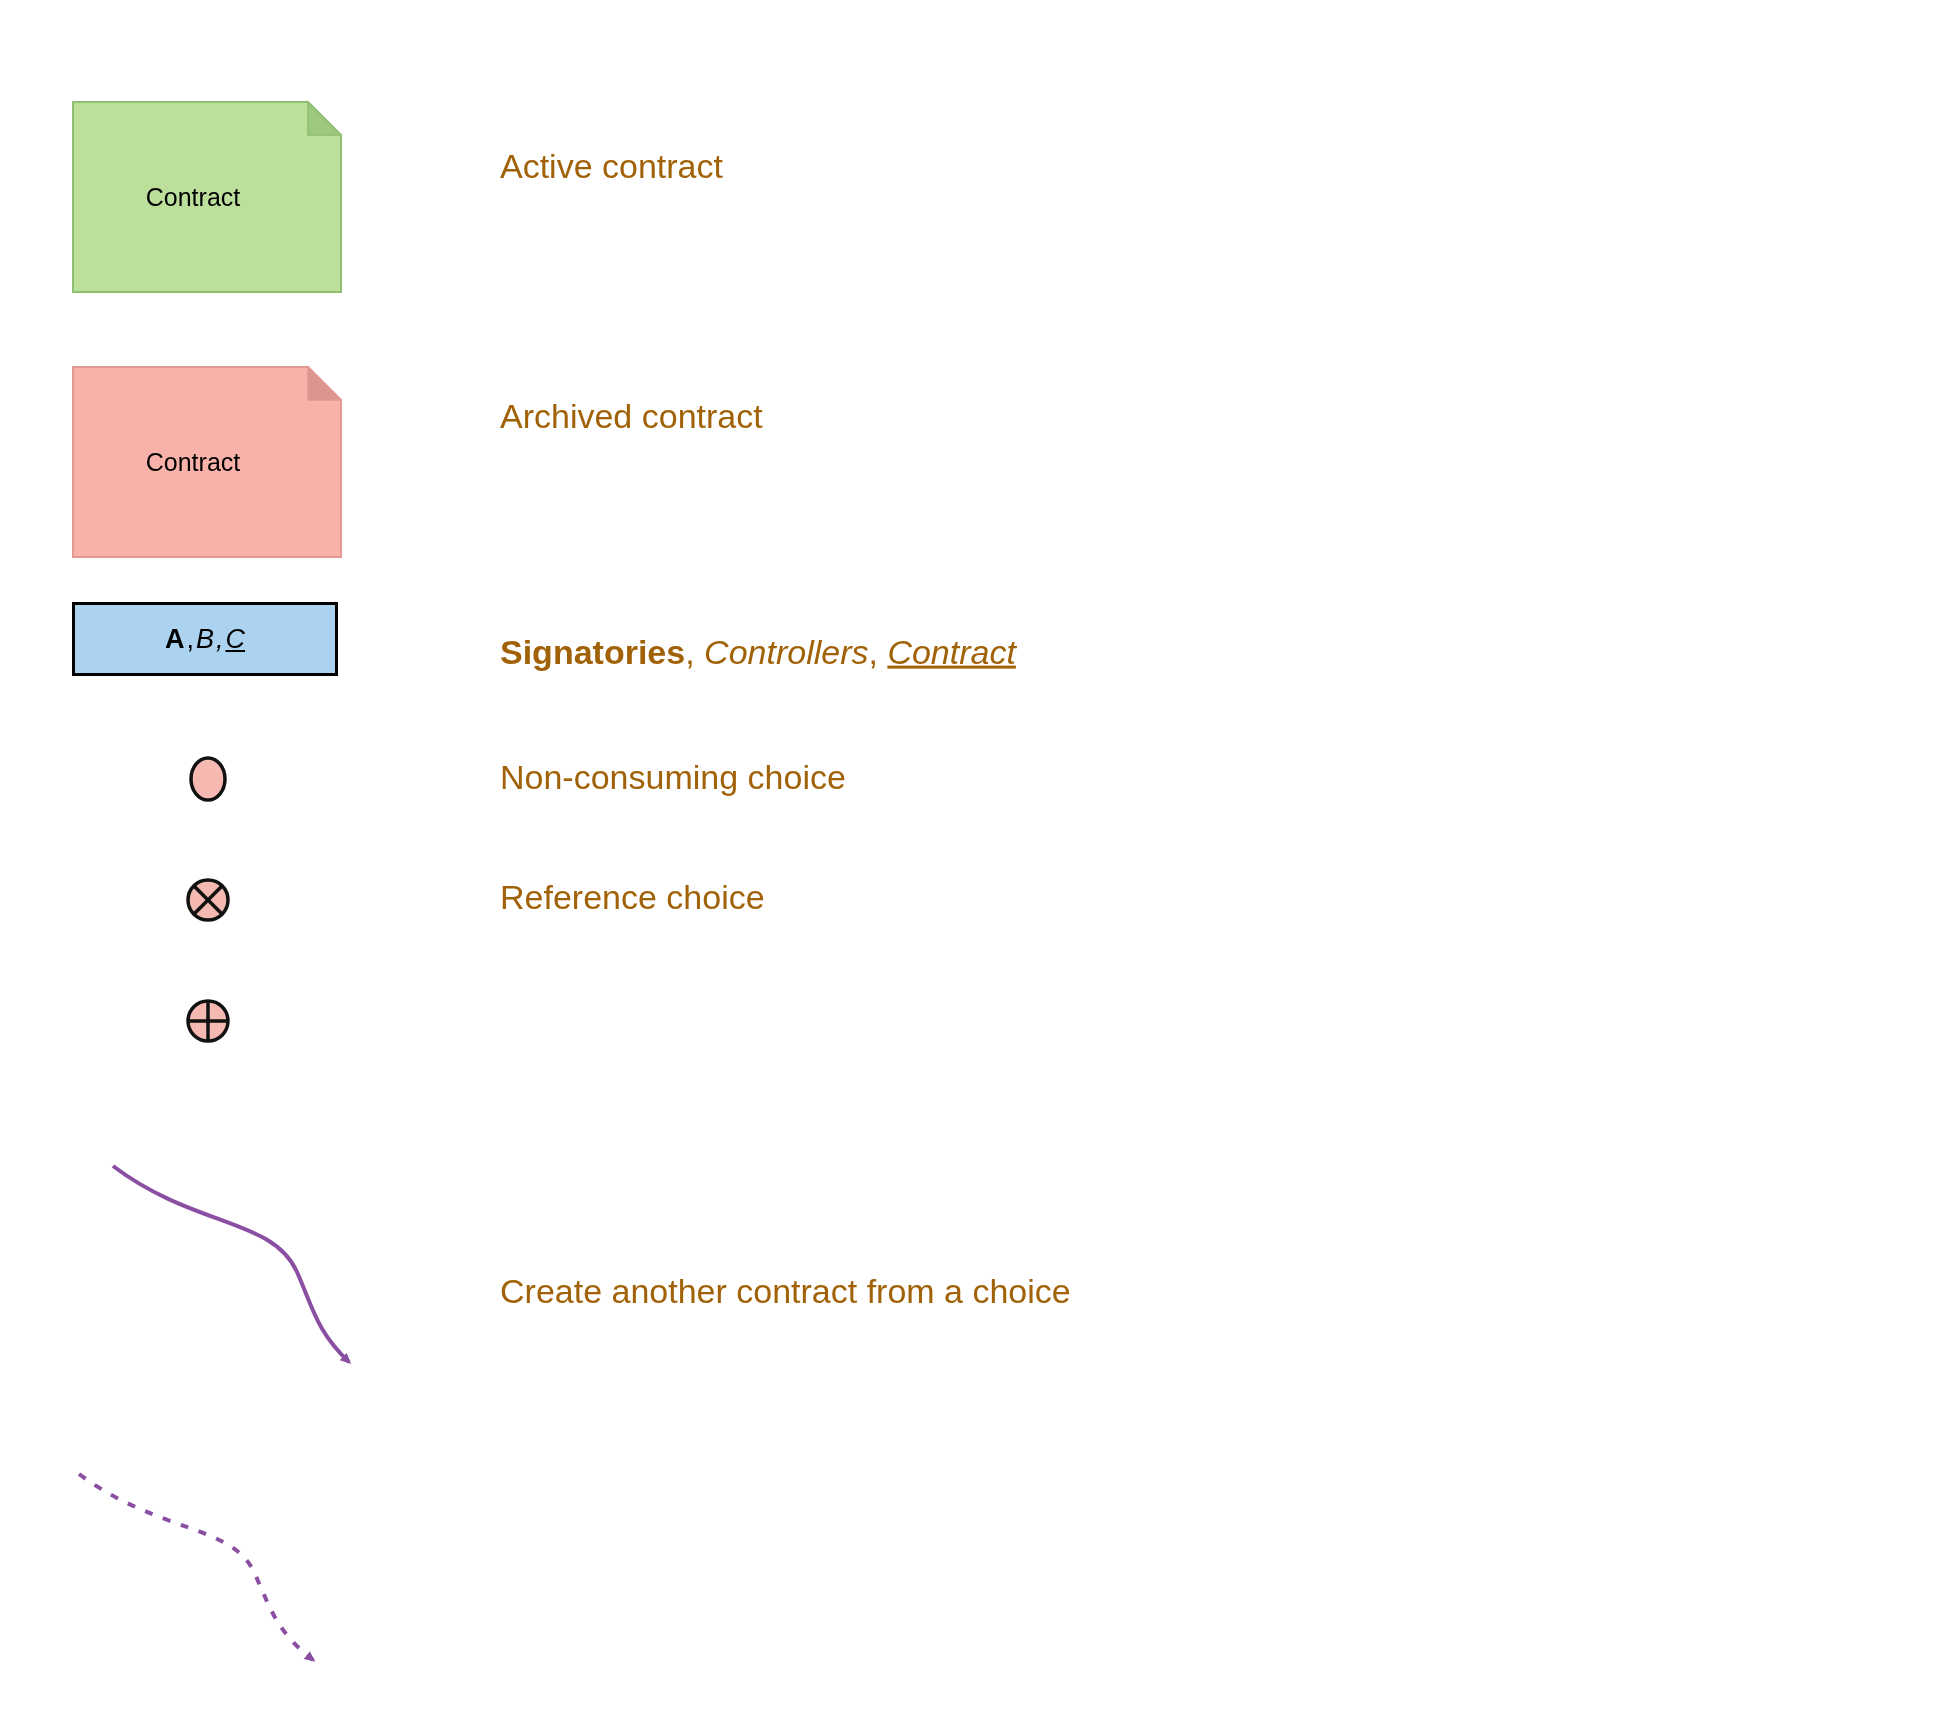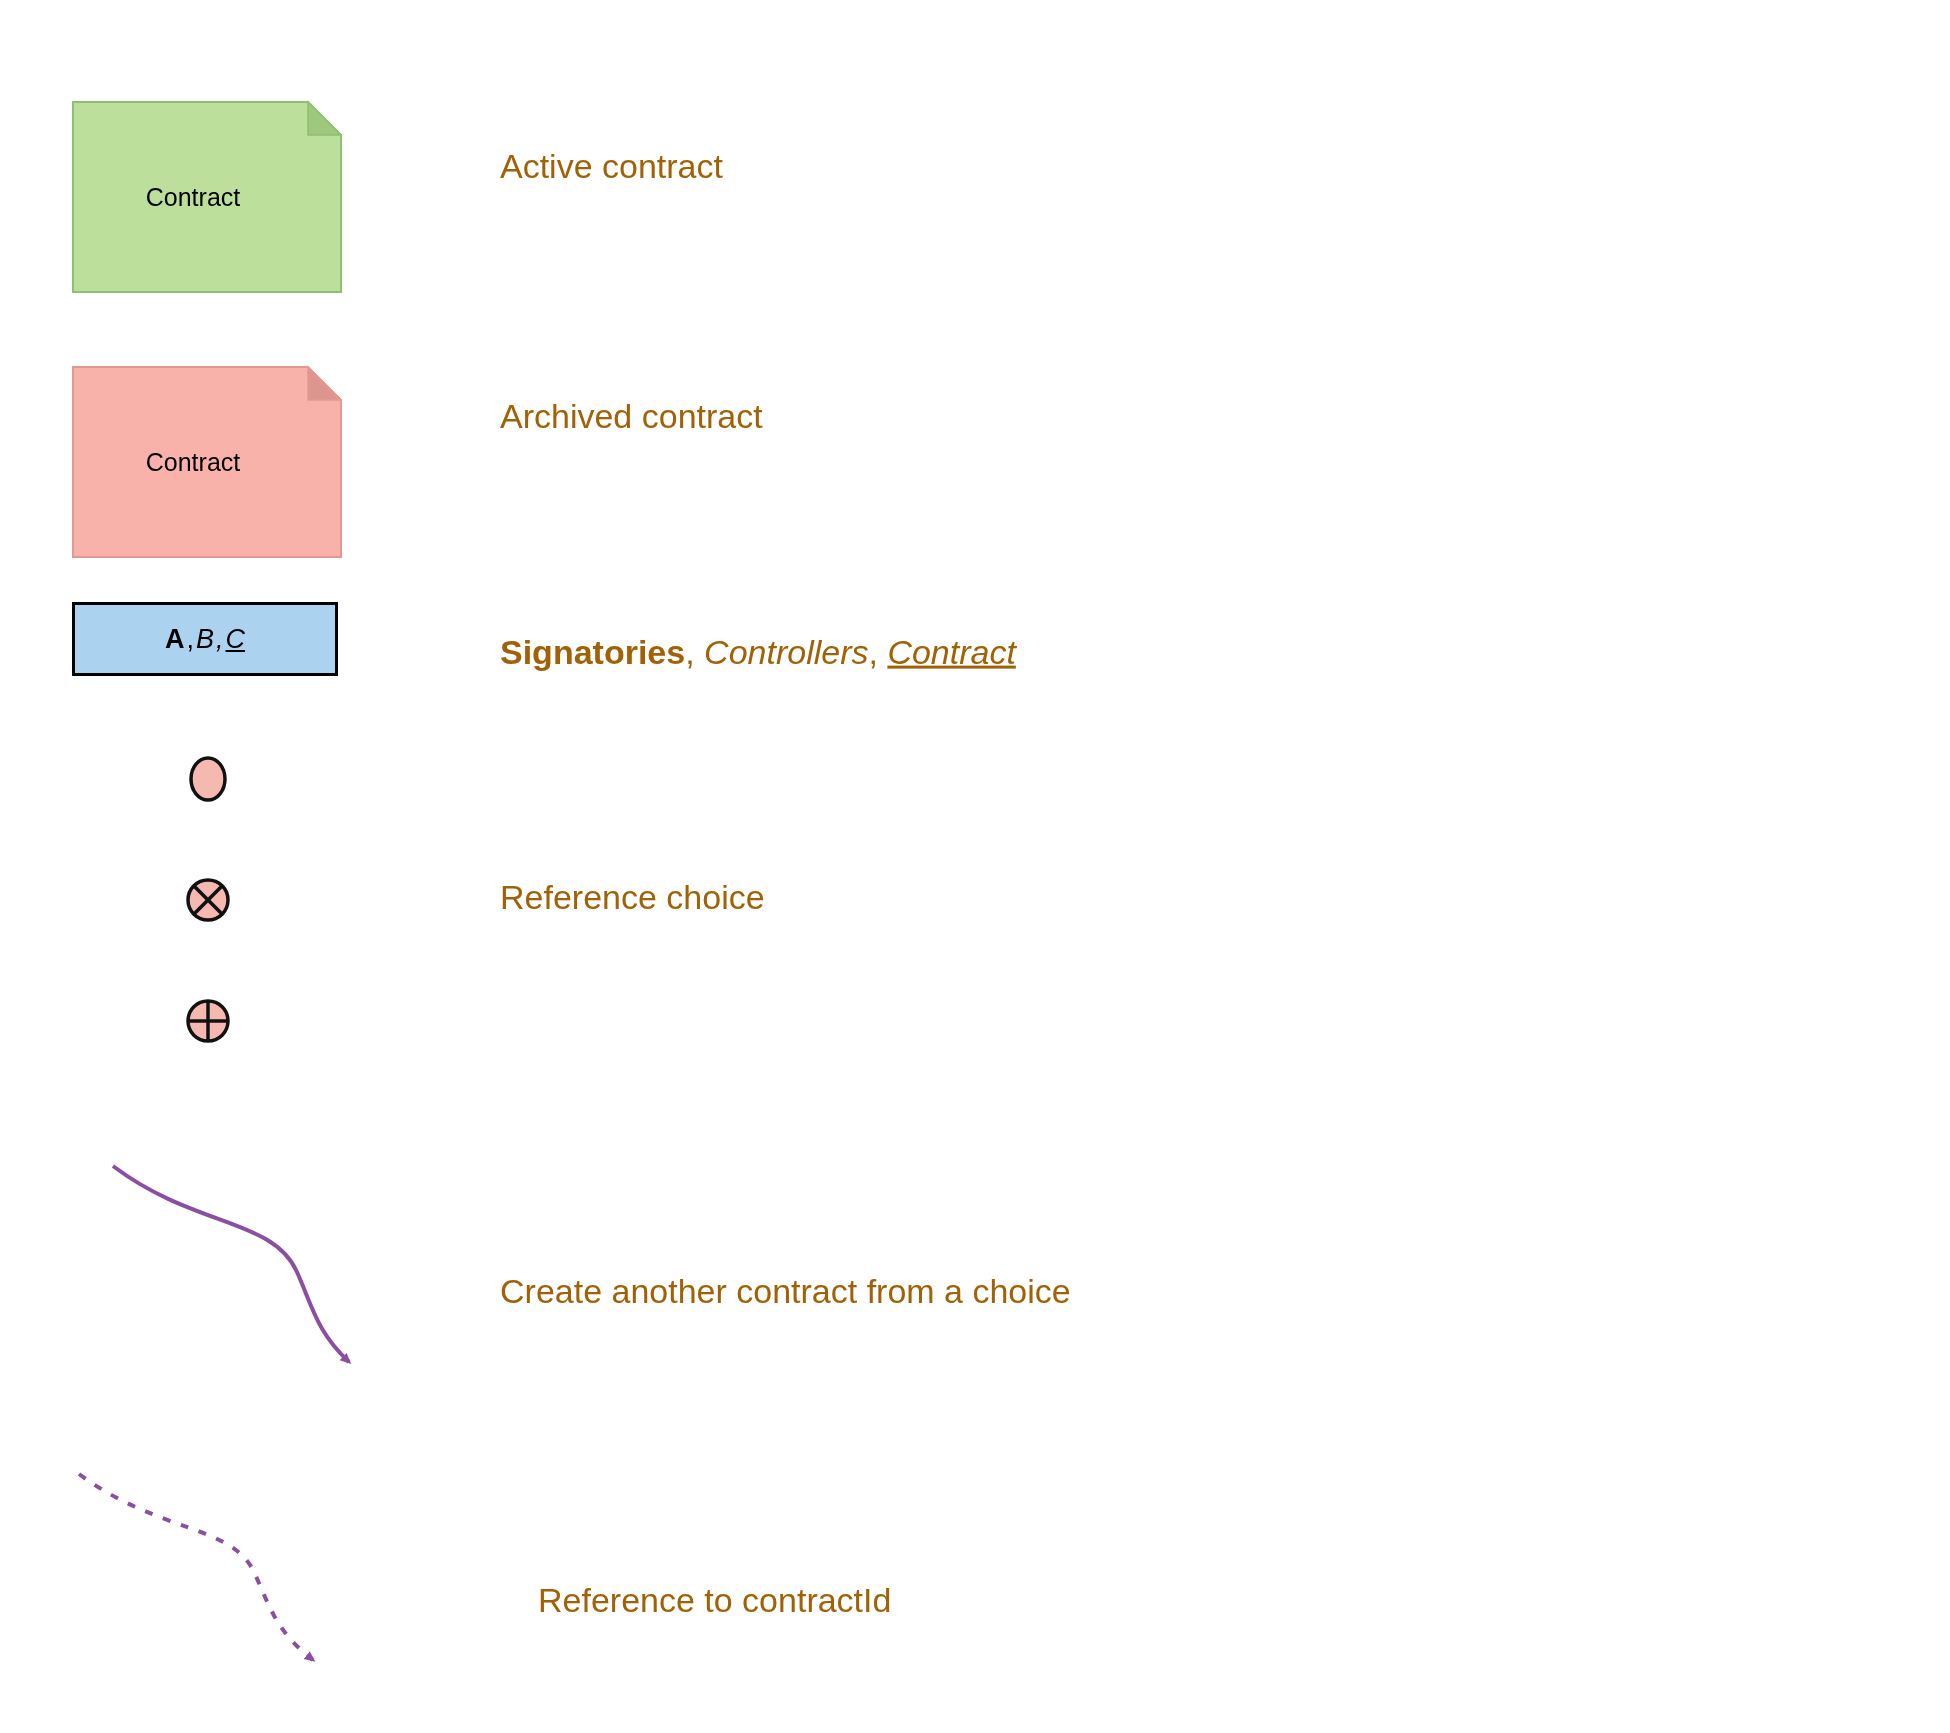--- a/index.html
+++ b/index.html
@@ -82,20 +82,21 @@
   </div>
   <div class="legend-label" style="left:500px; top:652px;">
     <span class="bold">Signatories</span><span>, </span><span class="italic">Controllers</span><span>, </span><span class="italic underline">Contract</span>
   </div>
 
   <div class="choice-icon" style="left:186px; top:754px;">
     <svg width="44" height="50" viewBox="0 0 44 50">
       <ellipse cx="22" cy="25" rx="17" ry="21" stroke="#111111" stroke-width="3.5" fill="#f6b9b1"></ellipse>
     </svg>
   </div>
+  <div class="legend-label" style="left:500px; top:777px;">Non-consuming choice</div>
 
   <div class="choice-icon" style="left:184px; top:876px;">
     <svg width="48" height="48" viewBox="0 0 48 48">
       <circle cx="24" cy="24" r="20" stroke="#111111" stroke-width="3.5" fill="#f6b9b1"></circle>
       <line x1="10" y1="10" x2="38" y2="38" stroke="#111111" stroke-width="3.5"></line>
       <line x1="38" y1="10" x2="10" y2="38" stroke="#111111" stroke-width="3.5"></line>
     </svg>
   </div>
   <div class="legend-label" style="left:500px; top:897px;">Reference choice</div>
 
@@ -122,15 +123,14 @@
   <div class="arrow-box" style="left:65px; top:1462px;">
     <svg width="290" height="220" viewBox="0 0 290 220">
       <defs>
         <marker id="arrowhead-dashed" markerWidth="12" markerHeight="12" refX="8" refY="5" orient="auto" markerUnits="userSpaceOnUse">
           <path d="M0,0 L11,5 L0,10 Z" fill="#8a4fa3"></path>
         </marker>
       </defs>
       <path d="M 14,12 C 95,72 168,62 190,112 C 206,148 212,170 248,198" fill="none" stroke="#8a4fa3" stroke-width="4" stroke-dasharray="8 11" marker-end="url(#arrowhead-dashed)"></path>
     </svg>
   </div>
-  <div class="legend-label" style="left:538px; top:1600px;">Reference to contractId</div>
 
 </div>
 
 </body></html>

